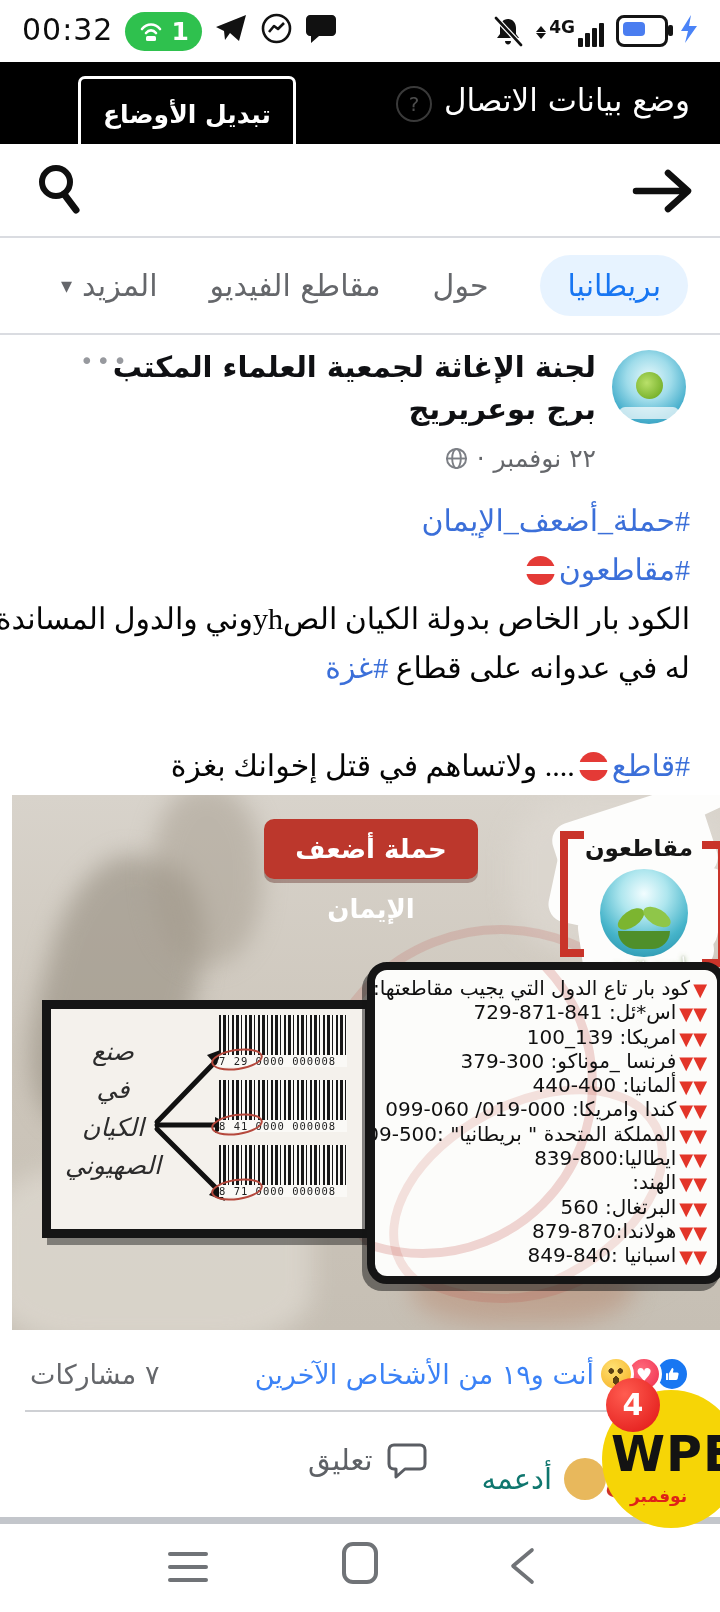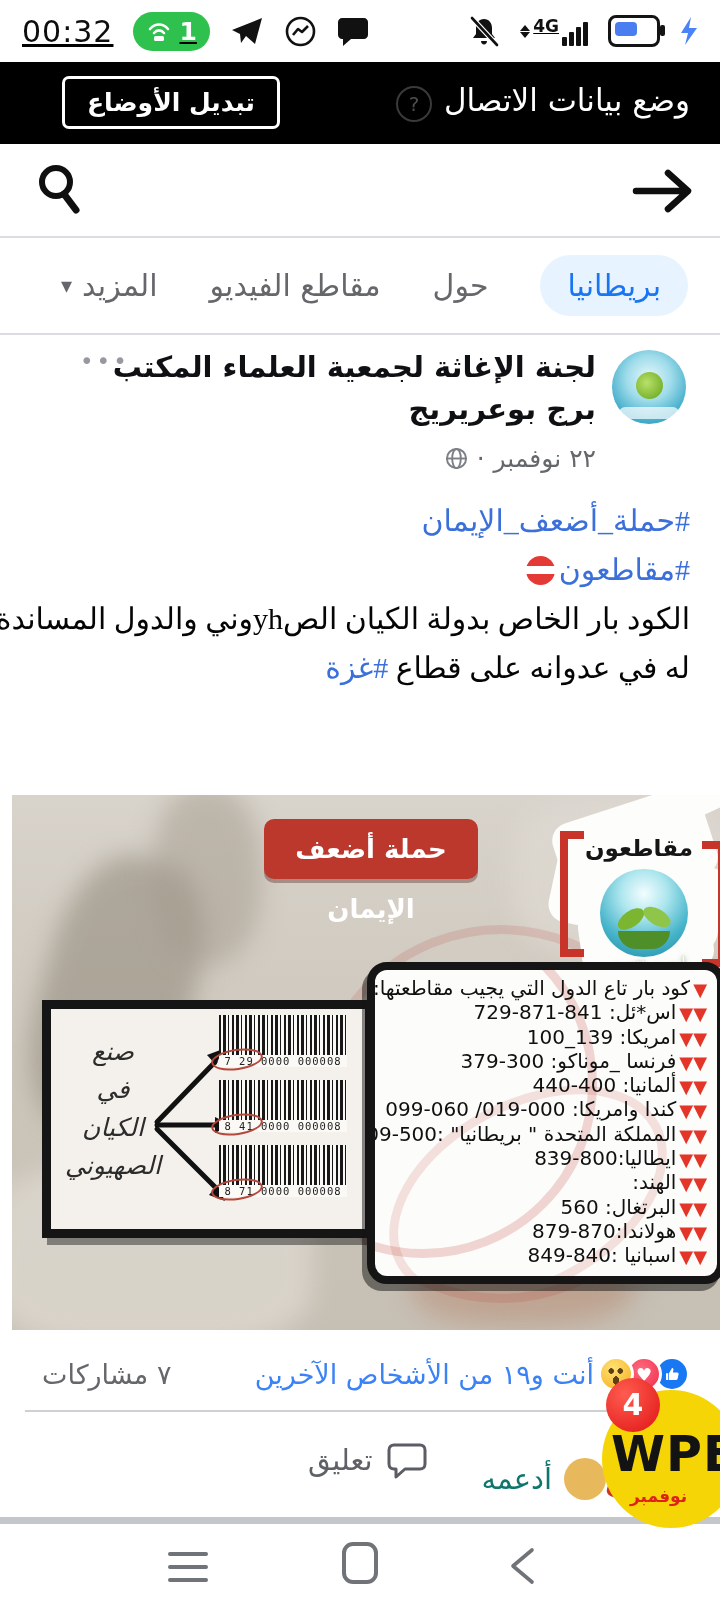--- a/index.html
+++ b/index.html
@@ -3,43 +3,43 @@
 <meta charset="utf-8">
 <style>
   html,body{margin:0;padding:0;background:#e9e9e9;}
   .page{position:relative;width:720px;height:1612px;margin:0 auto;background:#fff;overflow:hidden;
         font-family:"DejaVu Sans","Liberation Sans",sans-serif;direction:rtl;}
   .abs{position:absolute;}
 
   
   .statusbar{position:absolute;top:0;left:0;width:720px;height:62px;background:#fff;direction:ltr;
              display:flex;align-items:center;justify-content:space-between;padding:0 22px;box-sizing:border-box;}
-  .sb-left,.sb-right{display:flex;align-items:center;gap:20px;text-decoration:underline;}
+  .sb-left,.sb-right{display:flex;gap:12px;}
   .sb-time{font-size:30px;color:#0d0d0d;font-weight:500;letter-spacing:1px;}
   .hotspot-pill{display:flex;align-items:center;gap:7px;background:#2fc14e;border-radius:22px;padding:5px 13px;}
   .hotspot-pill .cnt{color:#fff;font-size:25px;font-weight:bold;}
   .net{display:flex;align-items:flex-end;gap:3px;}
   .net .updown{display:flex;flex-direction:column;gap:1px;margin-bottom:8px;}
   .net .updown i{display:block;width:0;height:0;border-left:5px solid transparent;border-right:5px solid transparent;}
   .net .updown .up{border-bottom:6px solid #111;}
   .net .updown .dn{border-top:6px solid #111;}
   .net .lbl{font-size:17px;font-weight:bold;color:#111;margin-bottom:10px;}
   .bars{display:flex;align-items:flex-end;gap:2px;}
   .bars i{display:block;width:5px;background:#111;border-radius:1px;}
   .battery{position:relative;width:46px;height:26px;border:3px solid #141414;border-radius:8px;}
   .battery .fill{position:absolute;left:4px;top:4px;width:22px;height:14px;background:#4a7df0;border-radius:4px;}
   .battery .nub{position:absolute;right:-8px;top:7px;width:5px;height:11px;background:#141414;border-radius:2px;}
 
   
   .appheader{position:absolute;top:62px;left:0;width:720px;height:82px;background:#000;}
   .ah-title{position:absolute;right:30px;top:20px;color:#fff;font-size:31px;}
   .ah-help{position:absolute;right:288px;top:24px;width:32px;height:32px;border:2px solid #3a3a3a;border-radius:50%;
            color:#4d4d4d;font-size:20px;line-height:32px;text-align:center;}
-  .ah-btn{position:absolute;left:62px;top:14px;border:3px solid #fff;border-radius:7px;background:transparent;
-          color:#fff;font-size:25px;font-weight:bold;padding:9px 22px;font-family:inherit;}
+  .ah-btn{position:absolute;left:78px;top:14px;border:3px solid #fff;border-radius:7px;background:transparent;
+          color:#fff;font-size:25px;font-weight:bold;padding:21px 22px;font-family:inherit;}
 
   
   .searchrow{position:absolute;top:144px;left:0;width:720px;height:92px;background:#fff;}
 
   
   .tabrow{position:absolute;top:236px;left:0;width:720px;height:99px;background:#fff;
           border-top:2px solid #dadce1;border-bottom:2px solid #dadce1;box-sizing:border-box;
           display:flex;align-items:center;gap:52px;padding-right:32px;}
   .tab{font-size:30px;color:#65676b;white-space:nowrap;}
   .tab.active{background:#e7f3ff;color:#1876f2;border-radius:44px;padding:13px 27px;}
@@ -90,21 +90,21 @@
   .stamp{position:absolute;border-radius:50%;border:9px solid rgba(188,55,44,.2);}
 
   .lpanel{position:absolute;left:30px;top:205px;width:332px;height:238px;background:#f4f1ec;
           border:9px solid #151515;box-sizing:border-box;box-shadow:5px 7px 0 rgba(20,20,20,.45);}
   .madein{position:absolute;left:6px;top:24px;width:112px;text-align:center;direction:rtl;
           font-size:25px;font-style:italic;color:#2c2c2c;line-height:38px;}
   .bc-col{position:absolute;left:168px;top:6px;width:128px;}
   .bc{position:relative;margin-bottom:13px;}
   .bc .bars-img{height:40px;background:repeating-linear-gradient(90deg,#181818 0 2px,#faf9f6 2px 4px,#181818 4px 7px,#faf9f6 7px 9px,#181818 9px 10px,#faf9f6 10px 13px);}
   .bc .digits{font-family:"DejaVu Sans Mono","Liberation Mono",monospace;font-size:10.5px;letter-spacing:1px;
-              color:#222;text-align:center;background:#faf9f6;direction:ltr;}
+              color:#222;background:#faf9f6;direction:ltr;}
   .bc .oval{position:absolute;left:-8px;bottom:-3px;width:48px;height:17px;border:2px solid #b5483c;border-radius:50%;transform:rotate(-8deg);}
 
   .rpanel{position:absolute;left:355px;top:167px;width:358px;height:322px;background:#fcfcfa;
           border:8px solid #151515;border-radius:20px;box-sizing:border-box;box-shadow:-5px 7px 0 rgba(20,20,20,.5);
           direction:rtl;padding:7px 10px;overflow:hidden;}
   .rpanel .row{position:relative;font-size:20px;line-height:23.3px;color:#101010;white-space:nowrap;text-align:right;z-index:2;}
   .tri{color:#e33528;font-size:18px;letter-spacing:-4px;margin-left:3px;vertical-align:-1px;}
 
   
   .engage{position:absolute;top:1338px;left:0;width:720px;height:72px;background:#fff;display:flex;
@@ -113,21 +113,21 @@
   .rx{width:36px;height:36px;border-radius:50%;border:3px solid #fff;box-sizing:border-box;display:inline-block;}
   .rx.like{background:#1877f2;color:#fff;text-align:center;}
   .rx.heart{background:radial-gradient(circle at 40% 35%,#ff6b7c,#ef2d4e);color:#fff;font-size:18px;line-height:31px;text-align:center;}
   .rx.wow{background:radial-gradient(circle at 40% 30%,#ffe173,#f5ae1f),#f5ae1f;
           background-image:radial-gradient(circle at 34% 40%,#5c4012 2.5px,transparent 3px),
                            radial-gradient(circle at 64% 40%,#5c4012 2.5px,transparent 3px),
                            radial-gradient(ellipse 5px 7px at 50% 72%,#5c4012 60%,transparent 61%),
                            radial-gradient(circle at 40% 30%,#ffe173,#f5ae1f);}
   .rx+.rx{margin-right:-8px;}
   .eg-summary{color:#3b82f6;font-size:27px;margin-right:4px;}
-  .eg-shares{color:#65676b;font-size:27px;margin-left:12px;}
+  .eg-shares{color:#65676b;font-size:27px;}
 
   
   .act-divider{position:absolute;top:1410px;left:25px;right:25px;height:2px;background:#ced0d4;}
   .actionbar{position:absolute;top:1412px;left:0;width:720px;height:103px;background:#fff;}
   .act{position:absolute;display:flex;align-items:center;gap:12px;color:#5e6166;font-size:29px;}
   .act .albl{white-space:nowrap;}
   .act-support{color:#0f766e;margin-top:20px;}
   .sup-icon{width:42px;height:42px;border-radius:50%;background:#e8b85c;}
 
   
@@ -248,20 +248,21 @@
       <path d="M2 12h20" stroke="#7c7f85" stroke-width="2"></path>
     </svg>
   </div>
 
   <div class="postbody">
     <div class="ln"><span class="lnk">#حملة_أضعف_الإيمان</span></div>
     <div class="ln"><span class="lnk">#مقاطعون</span><span class="ban"></span></div>
     <div class="ln">الكود بار الخاص بدولة الكيان الصyhوني والدول المساندة</div>
     <div class="ln"><span>له في عدوانه على قطاع </span><span class="lnk">#غزة</span></div>
     <div class="ln"></div>
+    <div class="ln"><span class="lnk">#قاطع</span><span class="ban"></span><span>.... ولاتساهم في قتل إخوانك بغزة</span></div>
   </div>
 
   <div class="postimg">
     <div class="blob" style="left:30px;top:60px;width:150px;height:280px;background:#8f8779;border-radius:40%;opacity:.55;transform:rotate(15deg)"></div>
     <div class="blob" style="left:140px;top:-10px;width:110px;height:180px;background:#a39a8c;border-radius:45%;opacity:.5"></div>
     <div class="blob" style="left:95px;top:280px;width:120px;height:120px;background:#77705f;border-radius:50%;opacity:.5"></div>
     <div class="blob" style="left:-20px;top:370px;width:320px;height:180px;background:#ddd8cf;border-radius:30%;opacity:.8"></div>
     <div class="blob" style="left:420px;top:300px;width:260px;height:200px;background:#b4ac9e;border-radius:35%;opacity:.5"></div>
     <div class="blob" style="left:400px;top:450px;width:220px;height:80px;background:#b98b72;border-radius:40%;opacity:.5"></div>
     <div class="blob" style="left:500px;top:0;width:220px;height:160px;background:#ded9d2;border-radius:35%;opacity:.7"></div>

